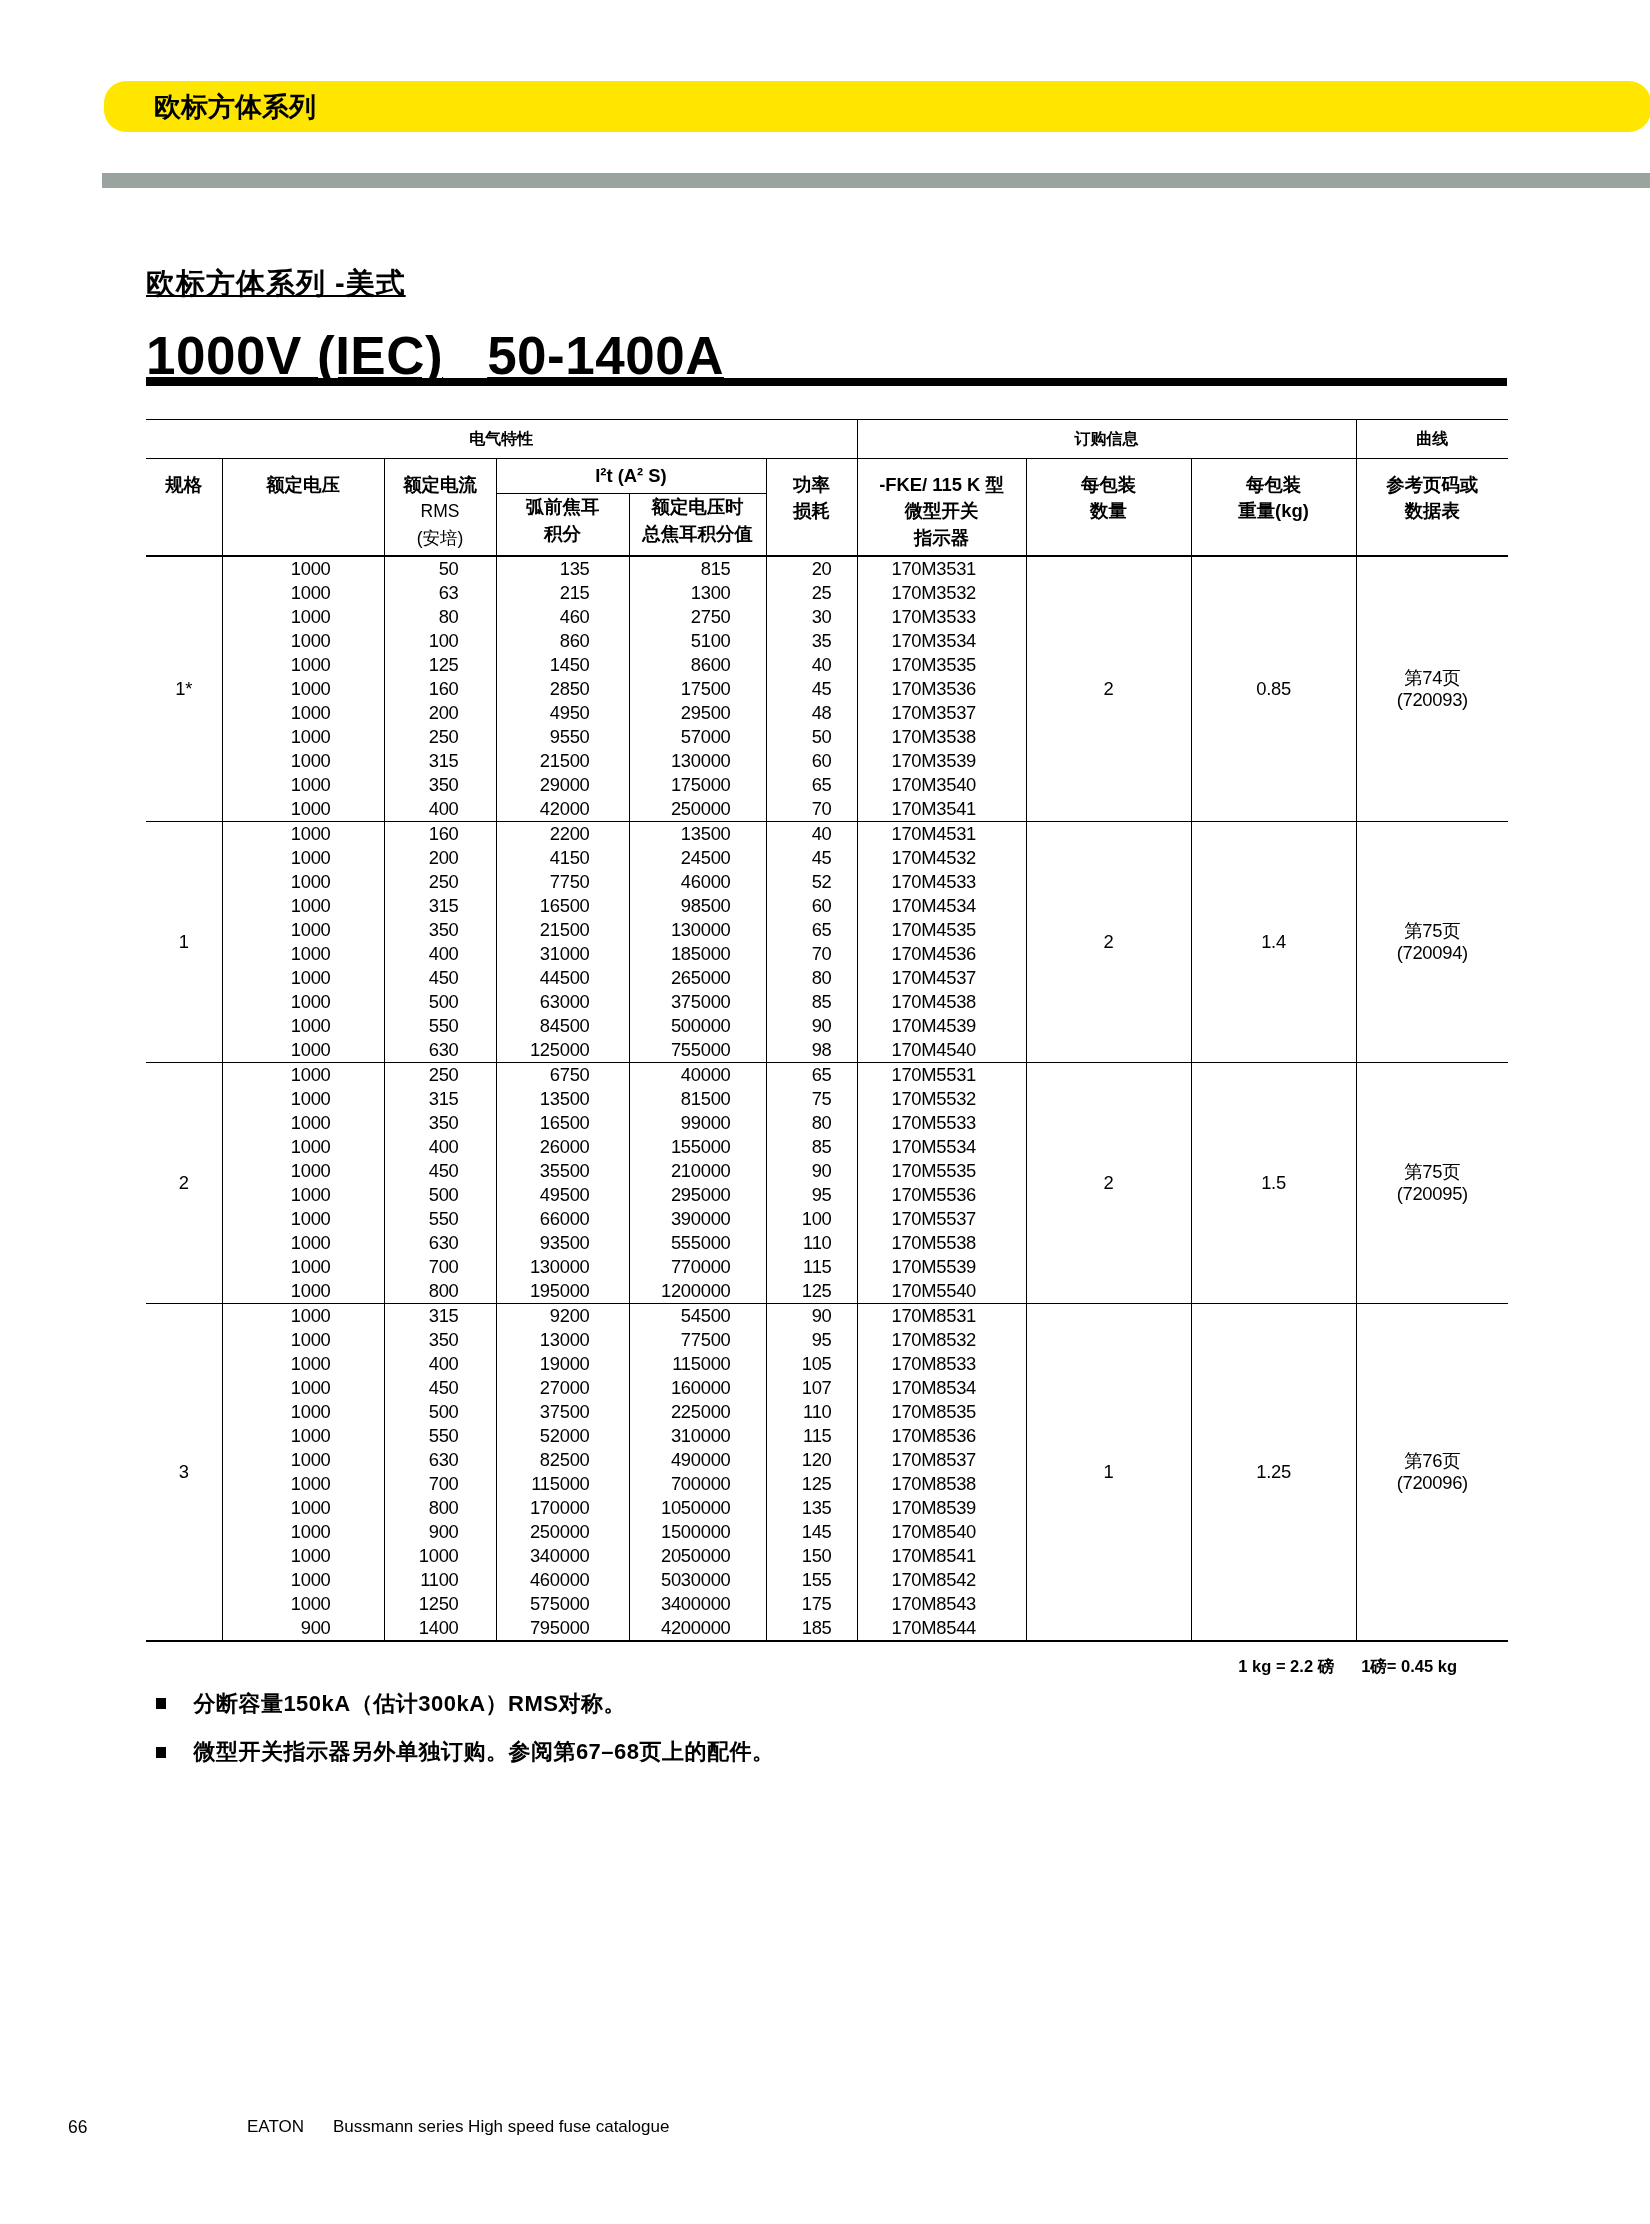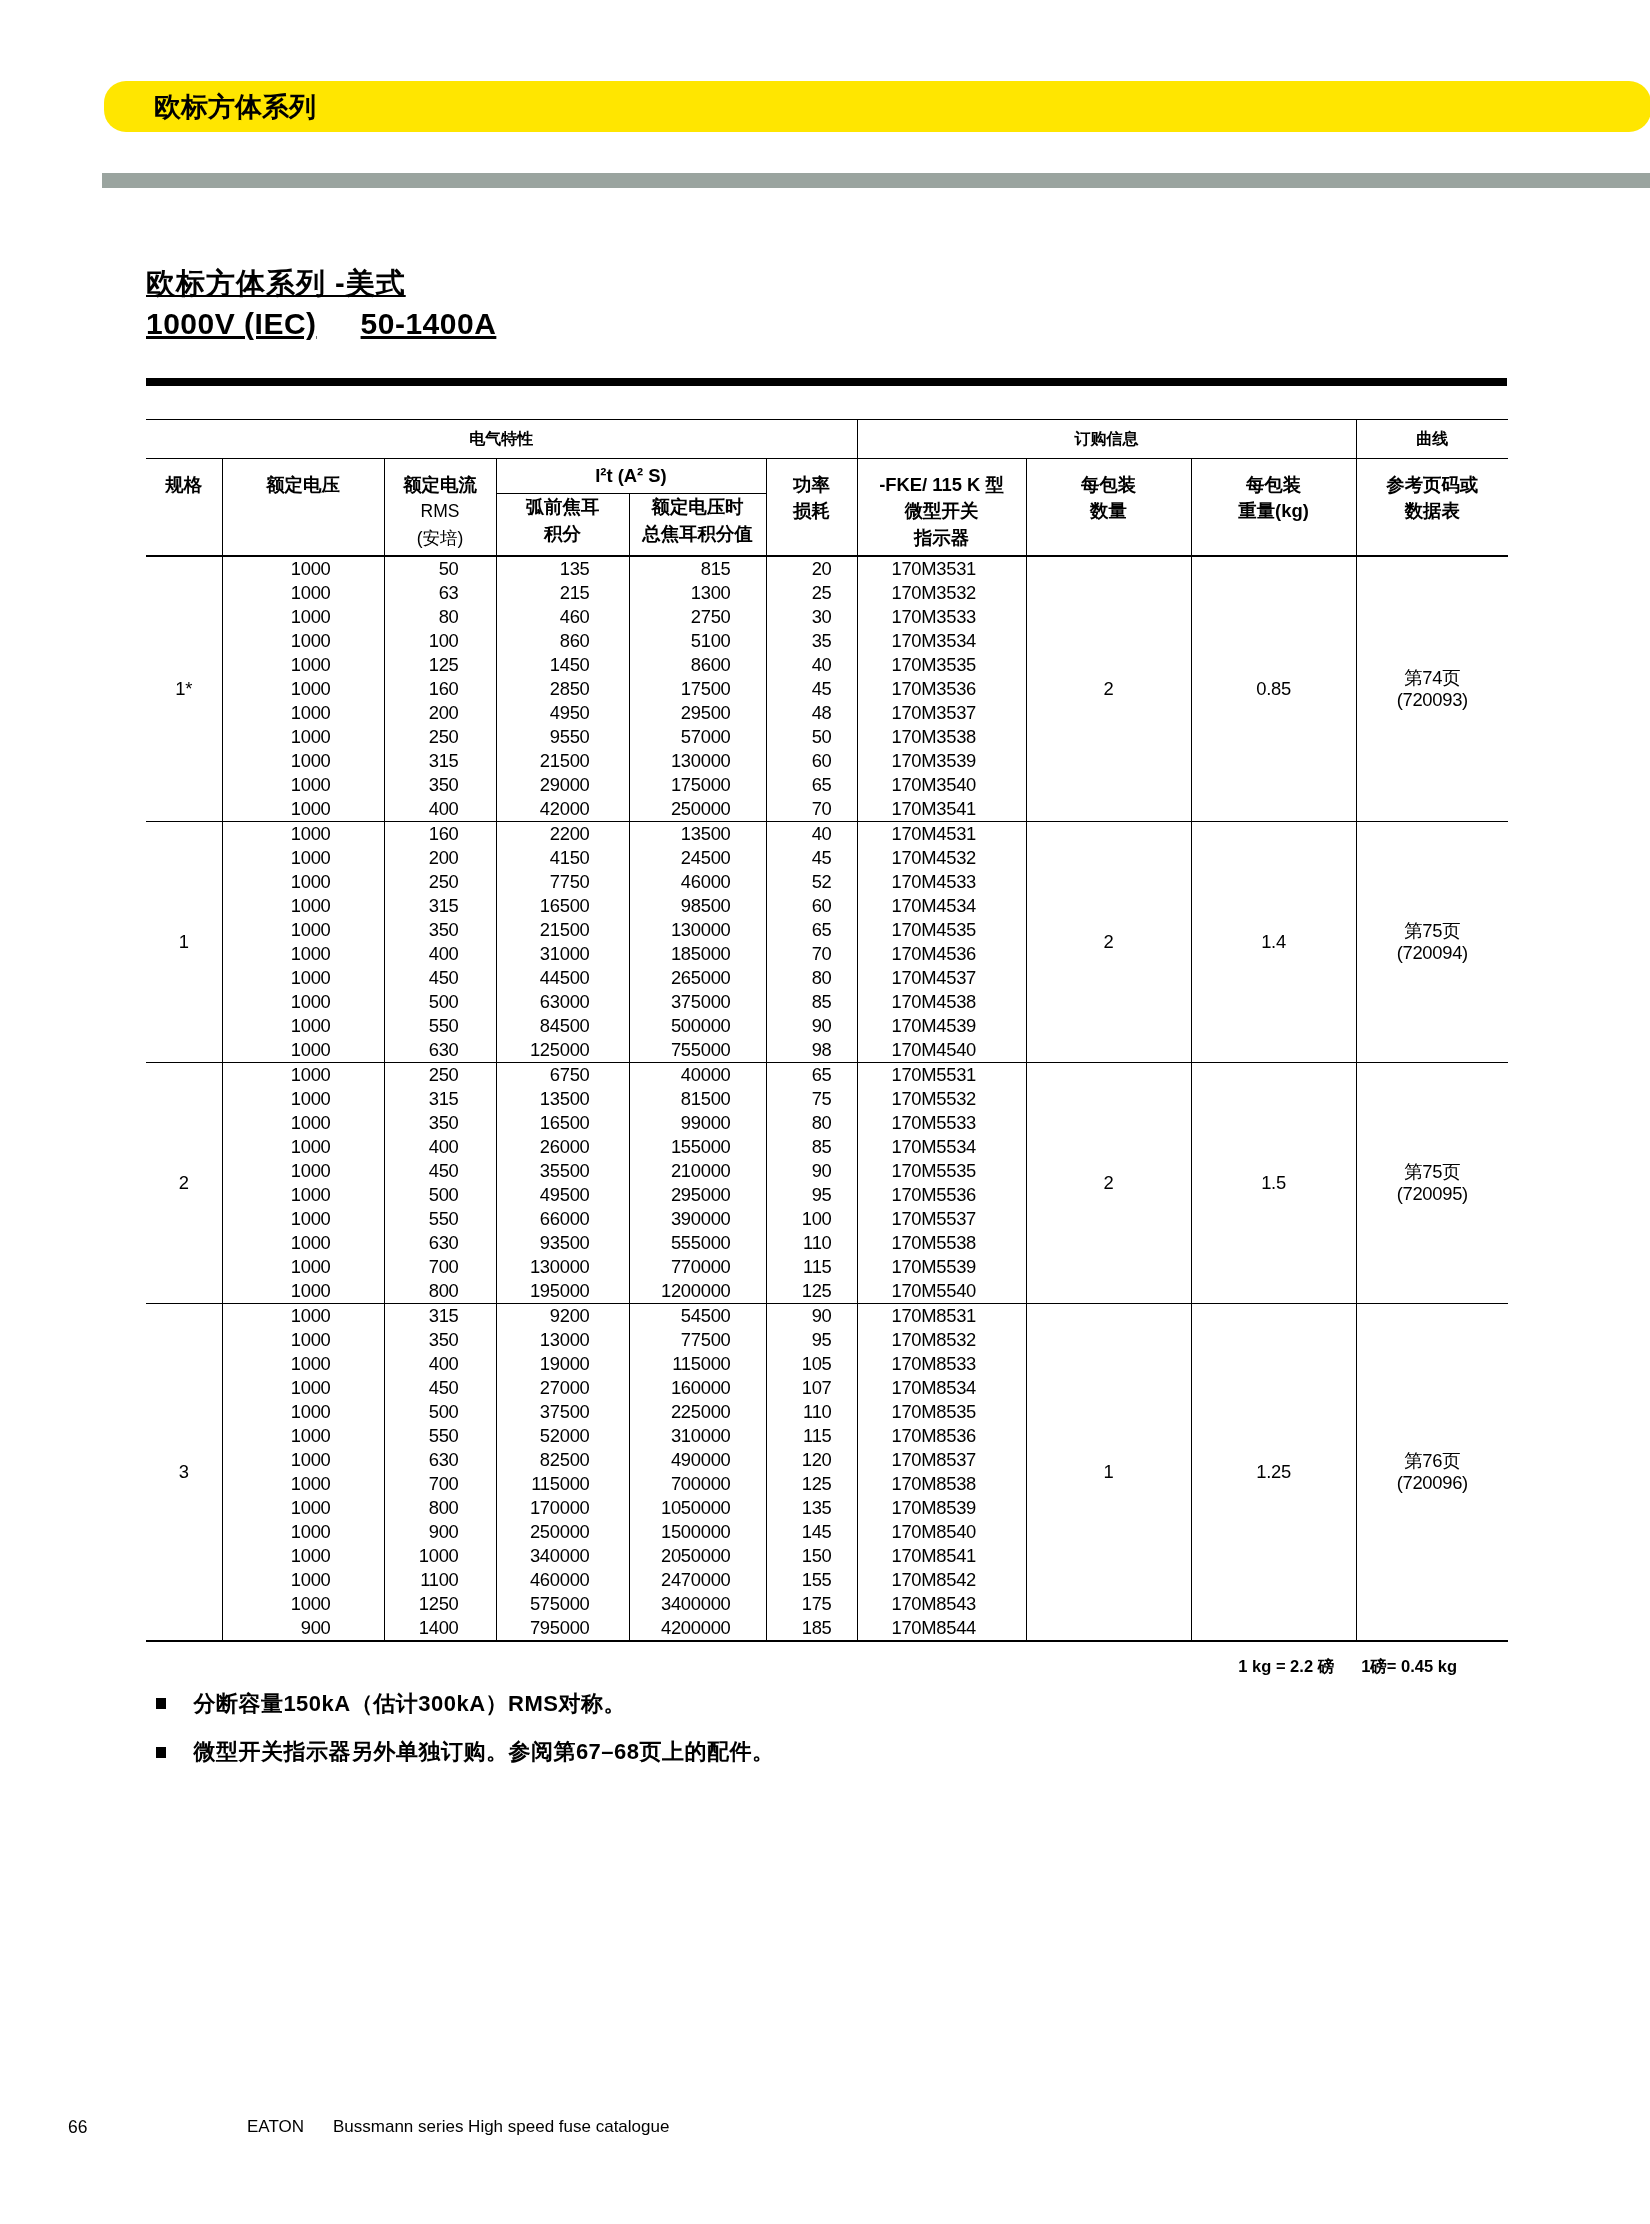--- a/index.html
+++ b/index.html
@@ -6,21 +6,21 @@
   body { font-family: "Liberation Sans", "DejaVu Sans", sans-serif; background: #ffffff; color: #000; }
   .page { position: relative; width: 1651px; height: 2224px; background: #fff; overflow: hidden; }
 
   .banner { position: absolute; top: 81px; left: 104px; right: 0; height: 51px;
             display: flex; align-items: center; padding-left: 50px;
             font-size: 27px; font-weight: bold; border-radius: 22px; }
   .graybar { position: absolute; top: 173px; left: 102px; right: 0; height: 14.6px; }
 
   .title-block { position: absolute; left: 146px; top: 264px; text-decoration: underline; }
   .title-cn { font-size: 29px; font-weight: bold; letter-spacing: 1px; }
-  .title-en { font-size: 30px; font-weight: bold; margin-top: 3px; letter-spacing: 0.5px; }
+  .title-en { font-size: 53px; font-weight: bold; margin-top: 21px; letter-spacing: 0.5px; }
   .title-en .gap { margin-left: 44px; }
   .title-rule { position: absolute; left: 146px; top: 378px; width: 1361px; height: 7.8px; background: #000; }
 
   .content { position: absolute; left: 146px; top: 419px; width: 1361px; }
 
   table { border-collapse: collapse; table-layout: fixed; width: 1361px;
           border-top: 1.9px solid #000; border-bottom: 2.9px solid #000;
           border-left: hidden; border-right: hidden; }
   thead { border-bottom: 2.9px solid #000; }
   tbody { border-top: 1.9px solid #000; }
@@ -497,21 +497,21 @@
             <td class="c-current">1000</td>
             <td class="c-prearc">340000</td>
             <td class="c-total">2050000</td>
             <td class="c-power">150</td>
             <td class="c-part">170M8541</td>
           </tr>
           <tr>
             <td class="c-voltage">1000</td>
             <td class="c-current">1100</td>
             <td class="c-prearc">460000</td>
-            <td class="c-total">2470000</td>
+            <td class="c-total">5030000</td>
             <td class="c-power">155</td>
             <td class="c-part">170M8542</td>
           </tr>
           <tr>
             <td class="c-voltage">1000</td>
             <td class="c-current">1250</td>
             <td class="c-prearc">575000</td>
             <td class="c-total">3400000</td>
             <td class="c-power">175</td>
             <td class="c-part">170M8543</td>

